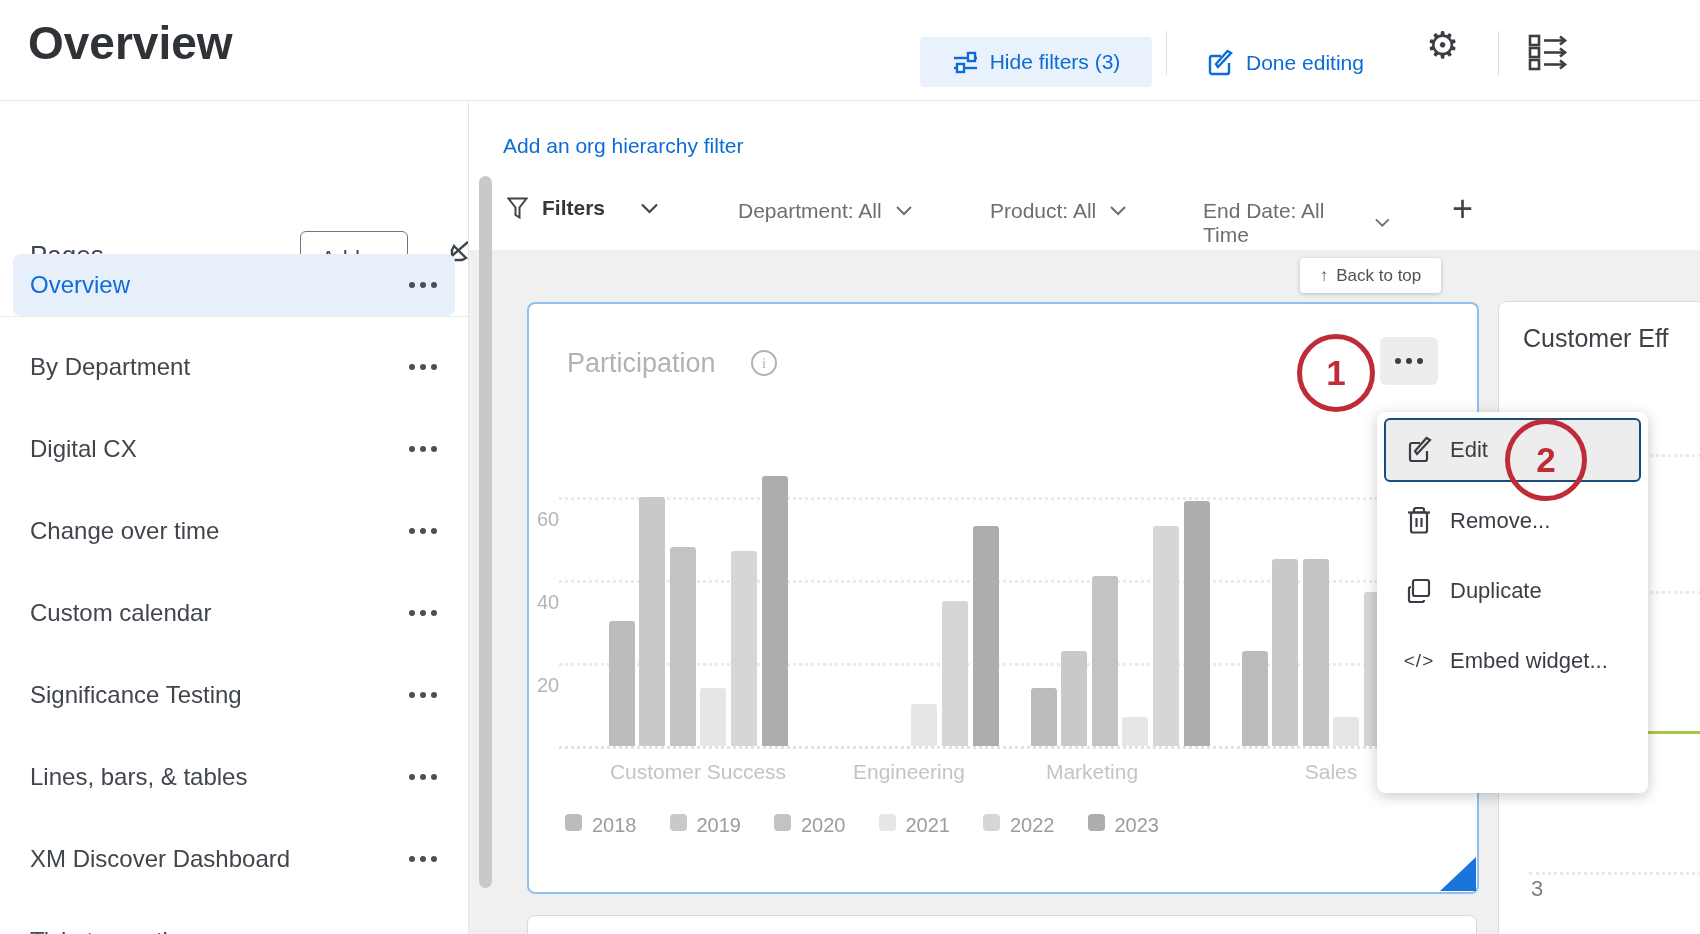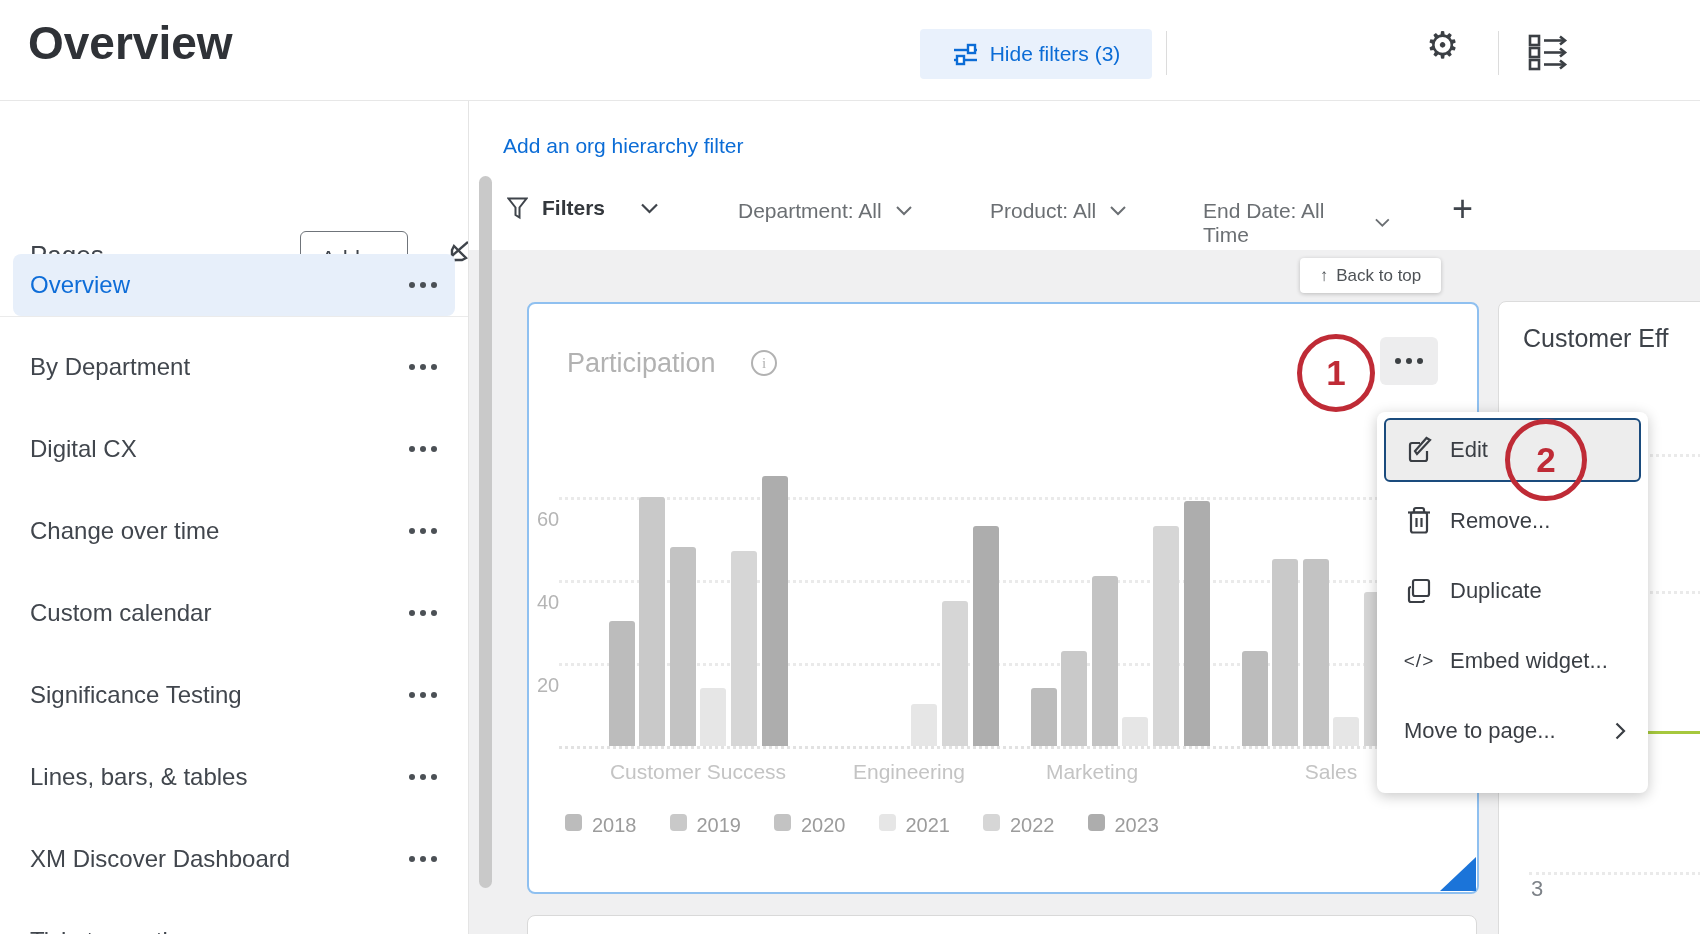--- a/index.html
+++ b/index.html
@@ -3,21 +3,21 @@
 <meta charset="utf-8">
 <style>
   html,body{margin:0;padding:0;}
   body{width:1700px;height:934px;overflow:hidden;position:relative;background:#fff;
        font-family:"Liberation Sans",sans-serif;-webkit-font-smoothing:antialiased;}
   
   #header{position:absolute;left:0;top:0;width:1700px;height:100px;background:#fff;
           border-bottom:1px solid #e7e7e7;z-index:30;}
   #page-title{position:absolute;left:28px;top:16px;font-size:46px;font-weight:600;color:#2f3237;}
   .hdr-btn{position:absolute;display:flex;align-items:center;gap:11px;color:#0b6cd6;
-           font-size:21px;cursor:pointer;}
+           font-size:21px;cursor:pointer;margin-top:8px;}
   #hide-filters-btn{left:920px;top:29px;width:232px;height:50px;background:#e9f1fc;border-radius:4px;
                     justify-content:center;}
   #done-editing-btn{left:1205px;top:35px;height:40px;}
   .hdr-divider{position:absolute;width:1px;height:44px;background:#dcdcdc;top:31px;}
   #gear-btn{position:absolute;left:1426px;top:24px;font-size:37px;color:#3b3f44;cursor:pointer;}
   #export-btn{position:absolute;left:1528px;top:33px;cursor:pointer;}
   
   #sidebar{position:absolute;left:0;top:100px;width:468px;height:834px;background:#fff;
            border-right:1px solid #e4e4e4;overflow:hidden;}
   #pages-title{position:absolute;left:30px;top:140px;font-size:26px;color:#3f444b;}
@@ -112,20 +112,29 @@
           <rect x="16" y="4" width="7" height="8" fill="#fff"></rect>
         <line x1="2" y1="19" x2="25" y2="19"></line>
           <rect x="5" y="15" width="7" height="8" fill="#fff"></rect>
       </svg>
     </span>
     <span>Hide filters (3)</span>
   </div>
 
   <div class="hdr-divider" style="left:1166px"></div>
 
+  <div id="done-editing-btn" class="hdr-btn">
+    <span>
+      <svg width="30" height="30" viewBox="0 0 30 30" fill="none" stroke="#0b6cd6" stroke-width="2.4">
+        <path d="M24 15 v9 a2 2 0 0 1 -2 2 H7 a2 2 0 0 1 -2 -2 V10 a2 2 0 0 1 2 -2 h9"></path>
+        <path d="M13 19 L26 5 l-3.5 -2 L11 16 z"></path>
+      </svg>
+    </span>
+    <span>Done editing</span>
+  </div>
 
   <div id="gear-btn">⚙</div>
 
   <div class="hdr-divider" style="left:1498px"></div>
 
   <div id="export-btn">
     <svg width="42" height="38" viewBox="0 0 42 38" fill="none" stroke="#3b3f44" stroke-width="2.6">
       <rect x="2" y="3" width="9" height="9"></rect>
         <line x1="16" y1="7.5" x2="36" y2="7.5"></line>
         <path d="M32 3.5 l5 4 l-5 4"></path>
@@ -382,28 +391,20 @@
         </svg>
       </span>
       <span>Duplicate</span>
     </div>
     <div class="menu-item">
       <span class="mi-icon">
         <span class="code-glyph">&lt;/&gt;</span>
       </span>
       <span>Embed widget...</span>
     </div>
-    <div class="menu-item">
-      <span>Move to page...</span>
-      <span class="mi-chevron">
-        <svg width="11" height="18" viewBox="0 0 11 18" fill="none" stroke="#3a3e44" stroke-width="2.2">
-          <polyline points="1.5,1.5 9,9 1.5,16.5"></polyline>
-        </svg>
-      </span>
-    </div>
   </div>
 
 <div id="anno-1" class="anno-circle">
   <span>1</span>
 </div>
 <div id="anno-2" class="anno-circle">
   <span>2</span>
 </div>
 
 </body></html>

